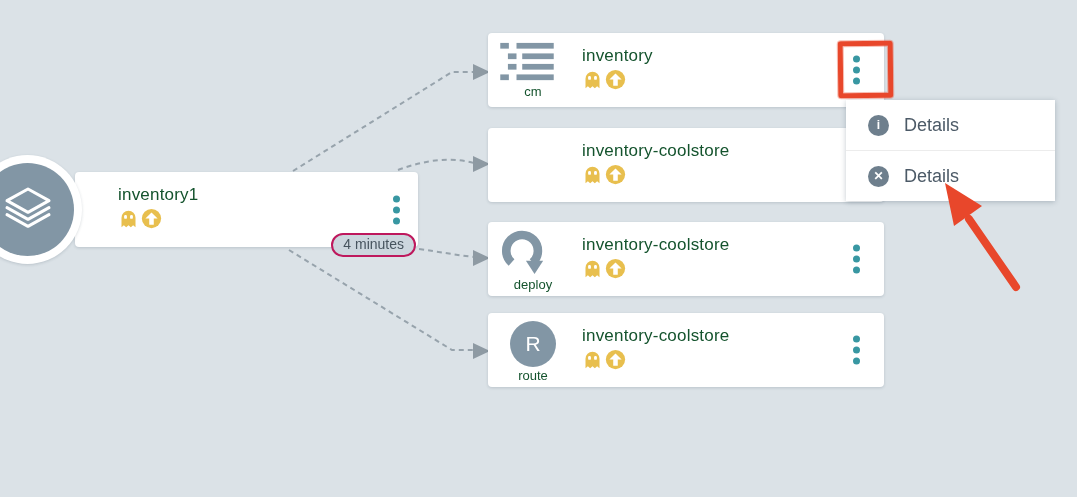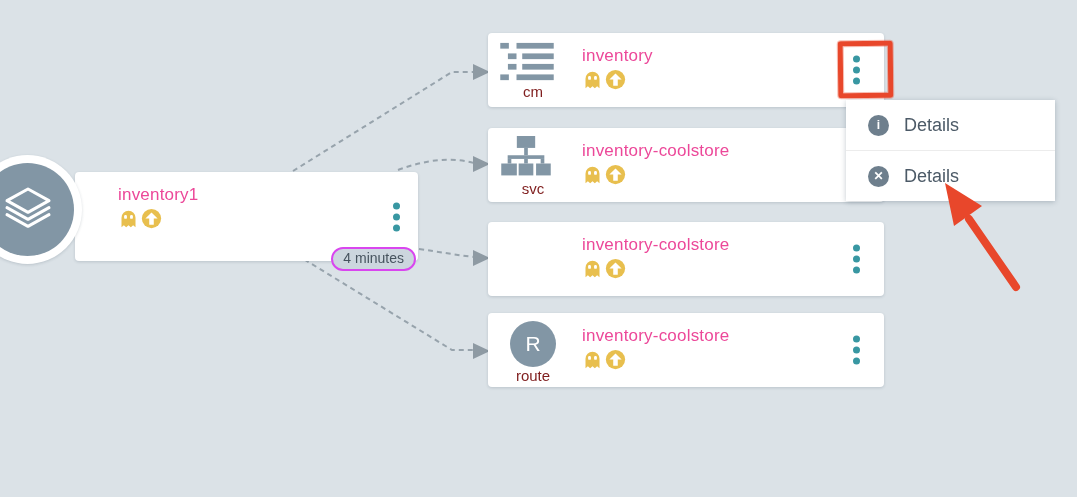--- a/index.html
+++ b/index.html
@@ -12,45 +12,45 @@
   svg{display:block}
   .layer{position:absolute;left:0;top:0;width:1077px;height:497px;pointer-events:none;}
 
   
   .card{
     position:absolute;background:#fff;border-radius:4px;
     box-shadow:0 1px 3px rgba(40,60,80,.18);
   }
   .res-card{left:488px;width:396px;height:74px;z-index:2;}
   .res-icon-col{position:absolute;left:12px;top:8px;width:66px;text-align:center;}
-  .res-kind{font-size:15px;color:#7f1d1d;margin-top:1px;line-height:16px;}
+  .res-kind{font-size:13px;color:#14532d;margin-top:1px;line-height:16px;}
   .res-title{position:absolute;left:94px;top:13px;}
-  .res-name{font-size:17px;color:#ec4899;letter-spacing:.2px;}
+  .res-name{font-size:17px;color:#14532d;letter-spacing:.2px;}
   .status-row{display:flex;gap:2px;margin-top:3px;}
   .dots{
     position:absolute;right:18px;top:50%;transform:translateY(-50%);
     display:flex;flex-direction:column;gap:4px;align-items:center;padding:4px 6px;
   }
   .dot{width:7px;height:7px;border-radius:50%;background:#3897a2;}
 
   
-  #main-card{left:75px;top:172px;width:343px;height:89px;z-index:2;}
+  #main-card{left:75px;top:172px;width:343px;height:75px;z-index:2;}
   #main-title-block{position:absolute;left:43px;top:13px;}
   #main-circle-ring{
     position:absolute;left:-27px;top:155px;width:109px;height:109px;border-radius:50%;
     background:#fff;z-index:3;box-shadow:0 1px 3px rgba(40,60,80,.18);
   }
   #main-circle{
     position:absolute;left:8px;top:8px;width:93px;height:93px;border-radius:50%;
     background:#8296a5;display:flex;align-items:center;justify-content:center;
   }
   #main-dots{right:12px;}
   #age-badge{
     position:absolute;right:2px;bottom:-10px;
-    background:#ccd6de;border:2px solid #d946ef;border-radius:12px;
+    background:#ccd6de;border:2px solid #be185d;border-radius:12px;
     font-size:14px;color:#46535e;padding:1px 10px 2px;line-height:17px;z-index:4;
   }
 
   
   #context-menu{
     position:absolute;left:846px;top:100px;width:209px;z-index:5;
     background:#fff;box-shadow:0 1px 5px rgba(40,60,80,.28);
   }
   .menu-item{
     height:50px;display:flex;align-items:center;gap:15px;padding-left:22px;
@@ -161,58 +161,49 @@
     </div>
   </div>
   <div class="dots">
     <span class="dot"></span>
       <span class="dot"></span>
       <span class="dot"></span>
   </div>
 </div>
 
 <div class="card res-card" style="top:128px">
+  <div class="res-title">
+    <div class="res-name">inventory-coolstore</div>
+    <div class="status-row">
+      <svg width="21" height="21" viewBox="0 0 24 24">
+        <path fill="#e8bf4e" d="M4,22 V11 a8,8 0 0 1 16,0 v11 l-2.7,-2.3 -2.65,2.3 -2.65,-2.3 -2.65,2.3 -2.65,-2.3 z"></path>
+        <rect x="7" y="8" width="3.2" height="4.4" rx="1.4" fill="#fff"></rect>
+        <rect x="13.8" y="8" width="3.2" height="4.4" rx="1.4" fill="#fff"></rect>
+      </svg>
+      <svg width="21" height="21" viewBox="0 0 24 24">
+        <circle cx="12" cy="12" r="11" fill="#e8bf4e"></circle>
+        <path fill="#fff" d="M12,5 L19,12 H14.6 V19 H9.4 V12 H5 Z"></path>
+      </svg>
+    </div>
+  </div>
+  <div class="dots">
+    <span class="dot"></span>
+      <span class="dot"></span>
+      <span class="dot"></span>
+  </div>
+</div>
+
+<div class="card res-card" style="top:222px">
   <div class="res-icon-col">
-    <svg width="52" height="44" viewBox="0 0 56 48">
-      <g fill="#8296a5">
-        <rect x="18" y="0" width="20" height="13"></rect>
-        <rect x="26" y="13" width="4" height="8"></rect>
-        <rect x="8" y="21" width="40" height="4"></rect>
-        <rect x="8" y="25" width="4" height="5"></rect>
-          <rect x="26" y="25" width="4" height="5"></rect>
-          <rect x="44" y="25" width="4" height="5"></rect>
-        <rect x="1" y="30" width="17" height="13"></rect>
-        <rect x="20" y="30" width="16" height="13"></rect>
-        <rect x="39" y="30" width="16" height="13"></rect>
-      </g>
+    <svg width="48" height="46" viewBox="0 0 48 48">
+      <path d="M11,34 A16.5,16.5 0 1 1 33,34" stroke="#8296a5" stroke-width="9" fill="none" stroke-linecap="butt"></path>
+      <polygon points="26,32 44,32 35,46" fill="#8296a5"></polygon>
     </svg>
-    <div class="res-kind">svc</div>
-  </div>
-  <div class="res-title">
-    <div class="res-name">inventory-coolstore</div>
-    <div class="status-row">
-      <svg width="21" height="21" viewBox="0 0 24 24">
-        <path fill="#e8bf4e" d="M4,22 V11 a8,8 0 0 1 16,0 v11 l-2.7,-2.3 -2.65,2.3 -2.65,-2.3 -2.65,2.3 -2.65,-2.3 z"></path>
-        <rect x="7" y="8" width="3.2" height="4.4" rx="1.4" fill="#fff"></rect>
-        <rect x="13.8" y="8" width="3.2" height="4.4" rx="1.4" fill="#fff"></rect>
-      </svg>
-      <svg width="21" height="21" viewBox="0 0 24 24">
-        <circle cx="12" cy="12" r="11" fill="#e8bf4e"></circle>
-        <path fill="#fff" d="M12,5 L19,12 H14.6 V19 H9.4 V12 H5 Z"></path>
-      </svg>
-    </div>
-  </div>
-  <div class="dots">
-    <span class="dot"></span>
-      <span class="dot"></span>
-      <span class="dot"></span>
-  </div>
-</div>
-
-<div class="card res-card" style="top:222px">
+    <div class="res-kind">deploy</div>
+  </div>
   <div class="res-title">
     <div class="res-name">inventory-coolstore</div>
     <div class="status-row">
       <svg width="21" height="21" viewBox="0 0 24 24">
         <path fill="#e8bf4e" d="M4,22 V11 a8,8 0 0 1 16,0 v11 l-2.7,-2.3 -2.65,2.3 -2.65,-2.3 -2.65,2.3 -2.65,-2.3 z"></path>
         <rect x="7" y="8" width="3.2" height="4.4" rx="1.4" fill="#fff"></rect>
         <rect x="13.8" y="8" width="3.2" height="4.4" rx="1.4" fill="#fff"></rect>
       </svg>
       <svg width="21" height="21" viewBox="0 0 24 24">
         <circle cx="12" cy="12" r="11" fill="#e8bf4e"></circle>

